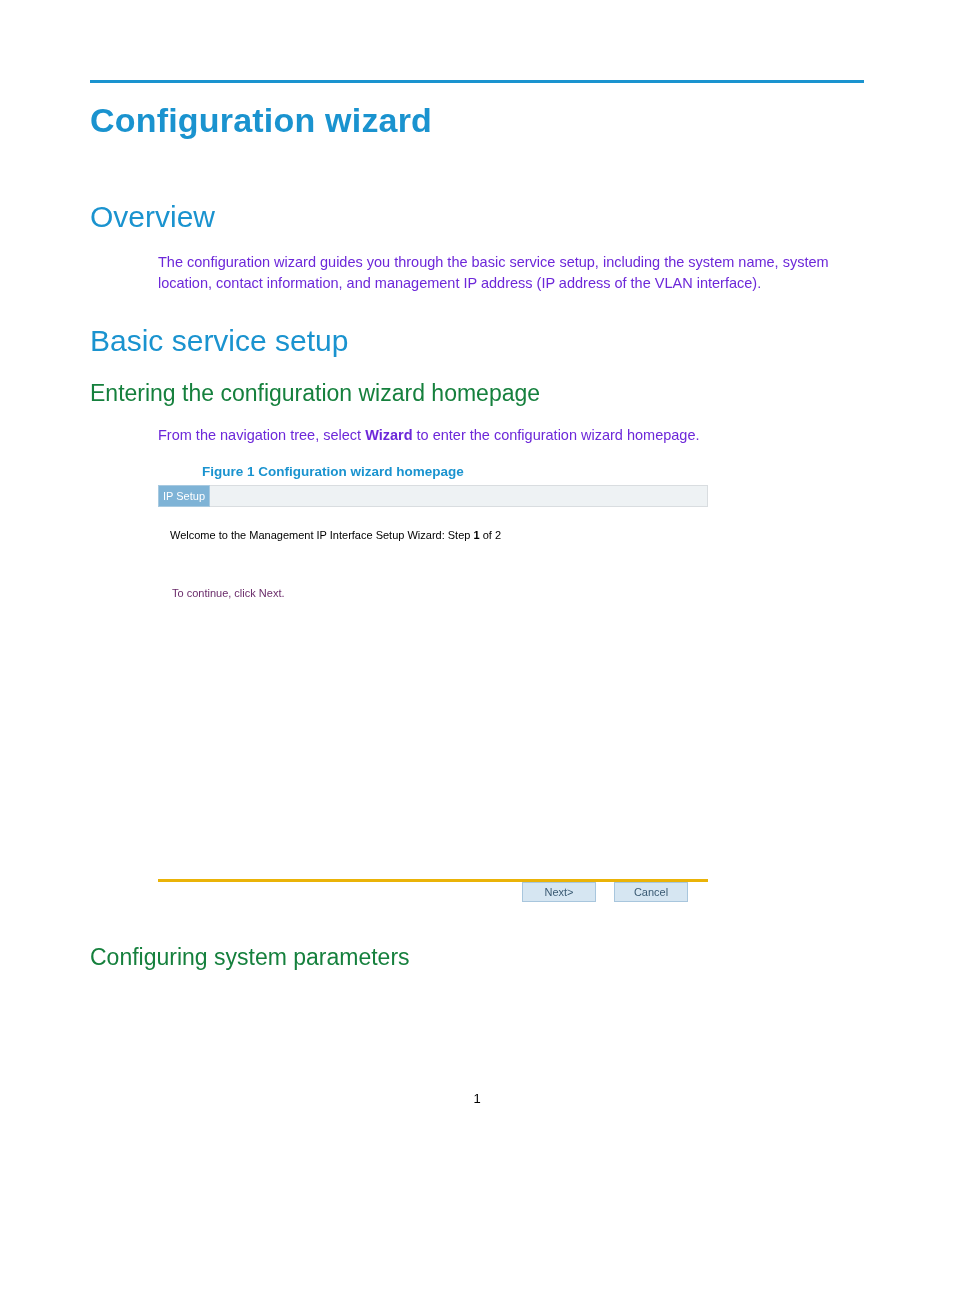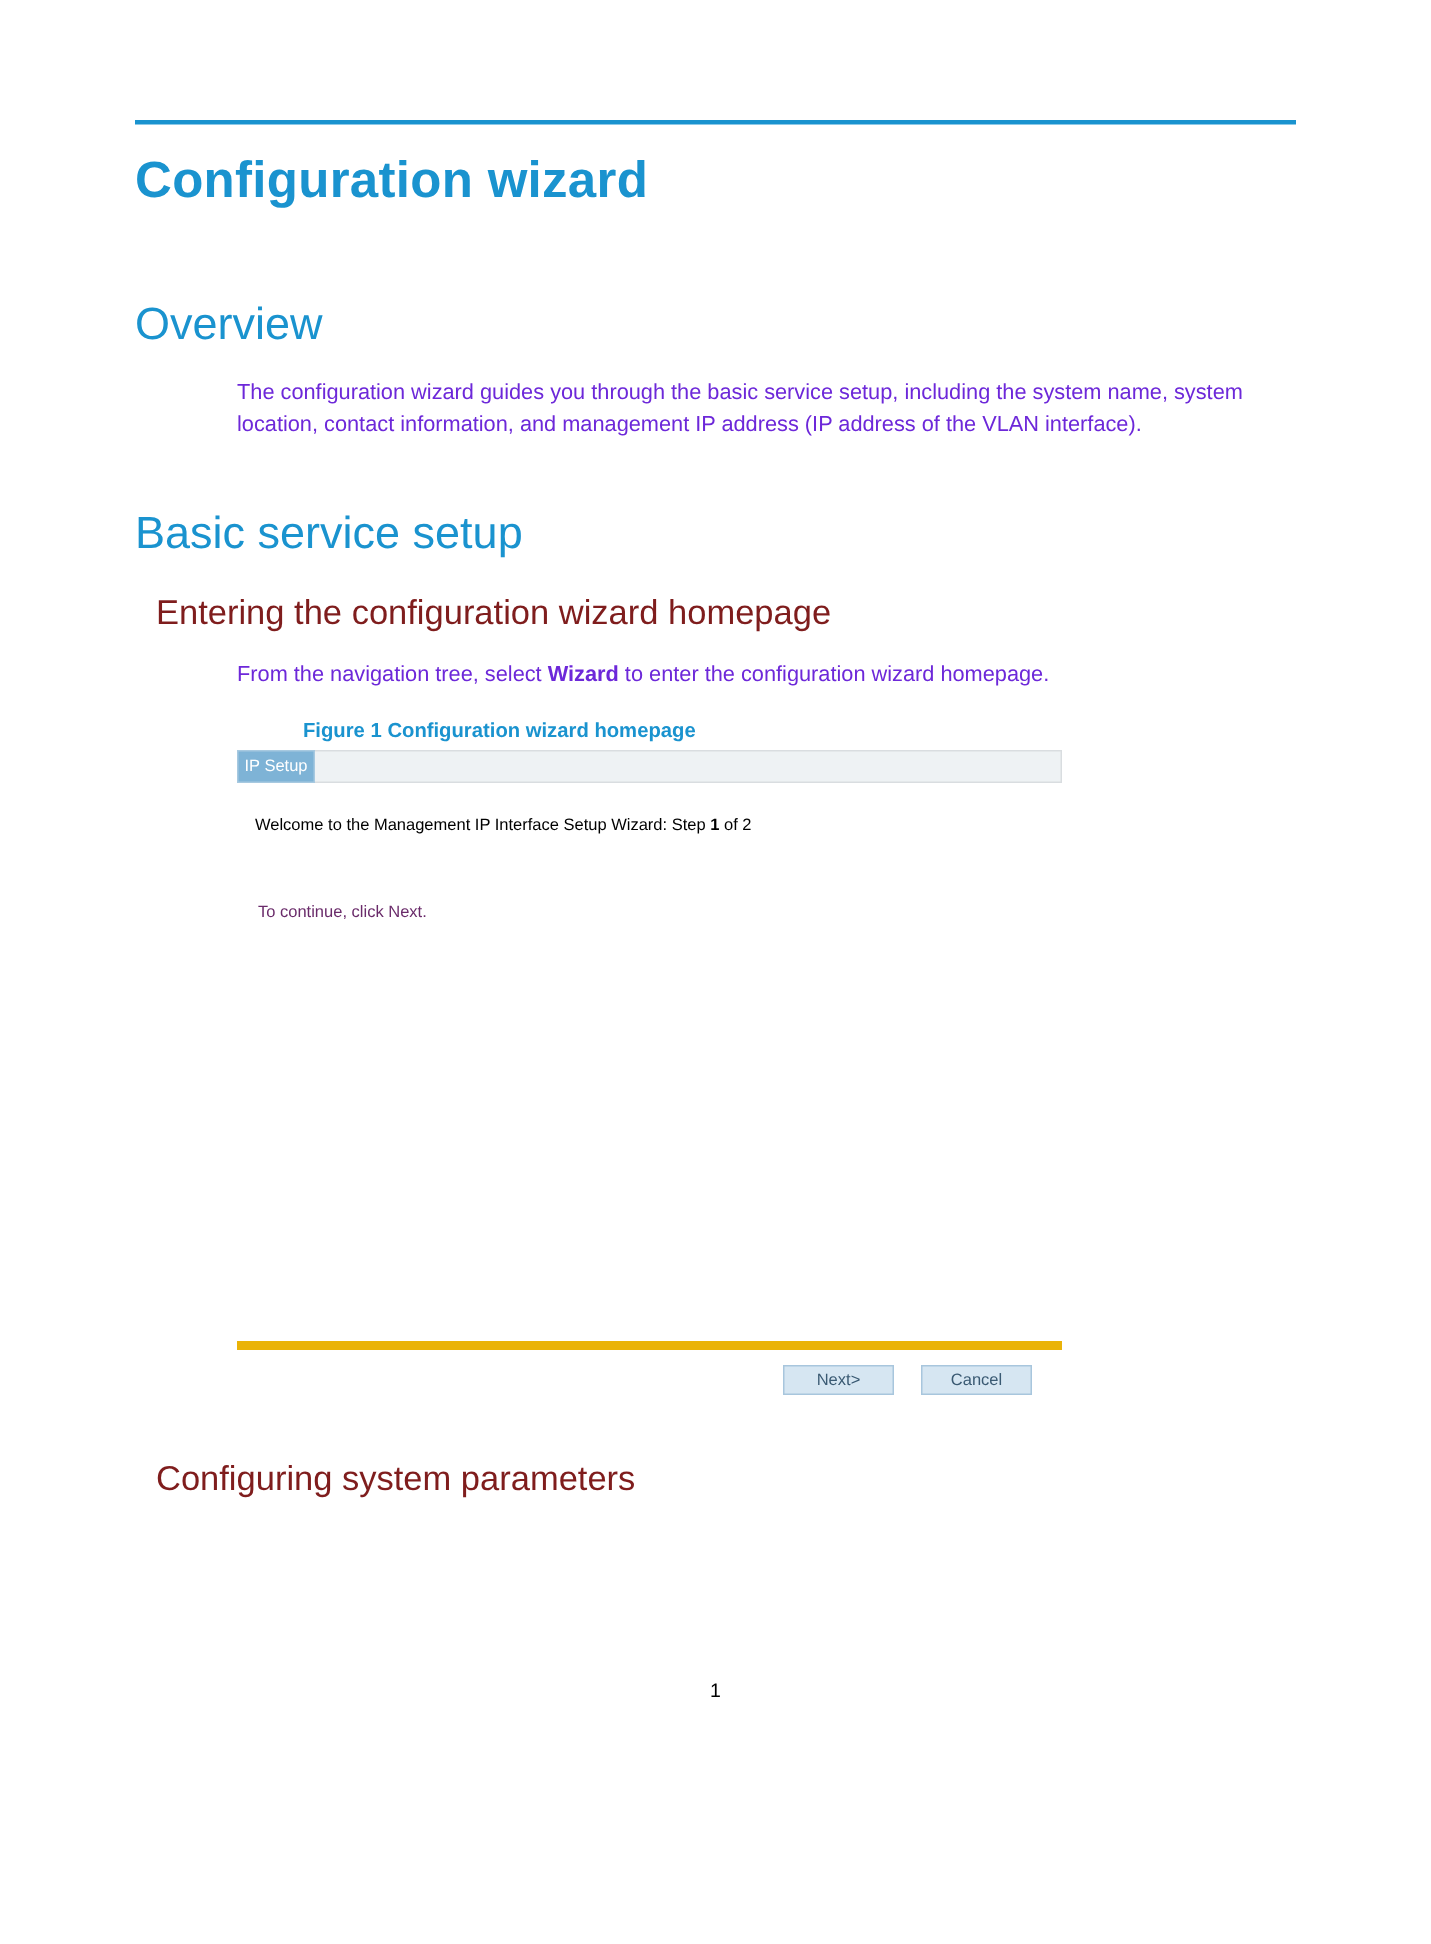--- a/index.html
+++ b/index.html
@@ -22,27 +22,27 @@
     color: #1a93cf;
     font-size: 34px;
     font-weight: 700;
     margin: 0 0 60px 0;
     letter-spacing: 0.2px;
   }
   h2.section {
     color: #1a93cf;
     font-size: 30px;
     font-weight: 400;
-    margin: 45px 0 18px 0;
+    margin: 30px 0 18px 0;
   }
   h3.subsection {
-    color: #7f1d1d;
+    color: #15803d;
     font-size: 23px;
     font-weight: 400;
-    margin: 22px 0 18px 14px;
+    margin: 22px 0 18px 0;
   }
   .body-text {
     margin: 0 0 14px 68px;
     font-size: 14.5px;
     line-height: 1.45;
     color: #6d28d9;
   }
   .body-text strong { font-weight: 700; }
   .figure-caption {
     margin: 18px 0 6px 68px;
@@ -89,23 +89,22 @@
   .wizard-body .desc {
     color: #6a2b6a;
     margin-left: 6px;
     margin-bottom: 90px;
   }
   .wizard-body .cont {
     color: #6a2b6a;
     margin-left: 2px;
   }
   .wizard-footer {
-    border-top: 6px solid #eab308;
+    border-top: 3px solid #eab308;
     margin-top: 10px;
-    padding-top: 10px;
     display: flex;
     justify-content: flex-end;
     gap: 18px;
     padding-right: 20px;
     width: 530px;
     margin-left: 0;
     align-items: center;
   }
   .wiz-btn {
     background: #d6e6f2;

